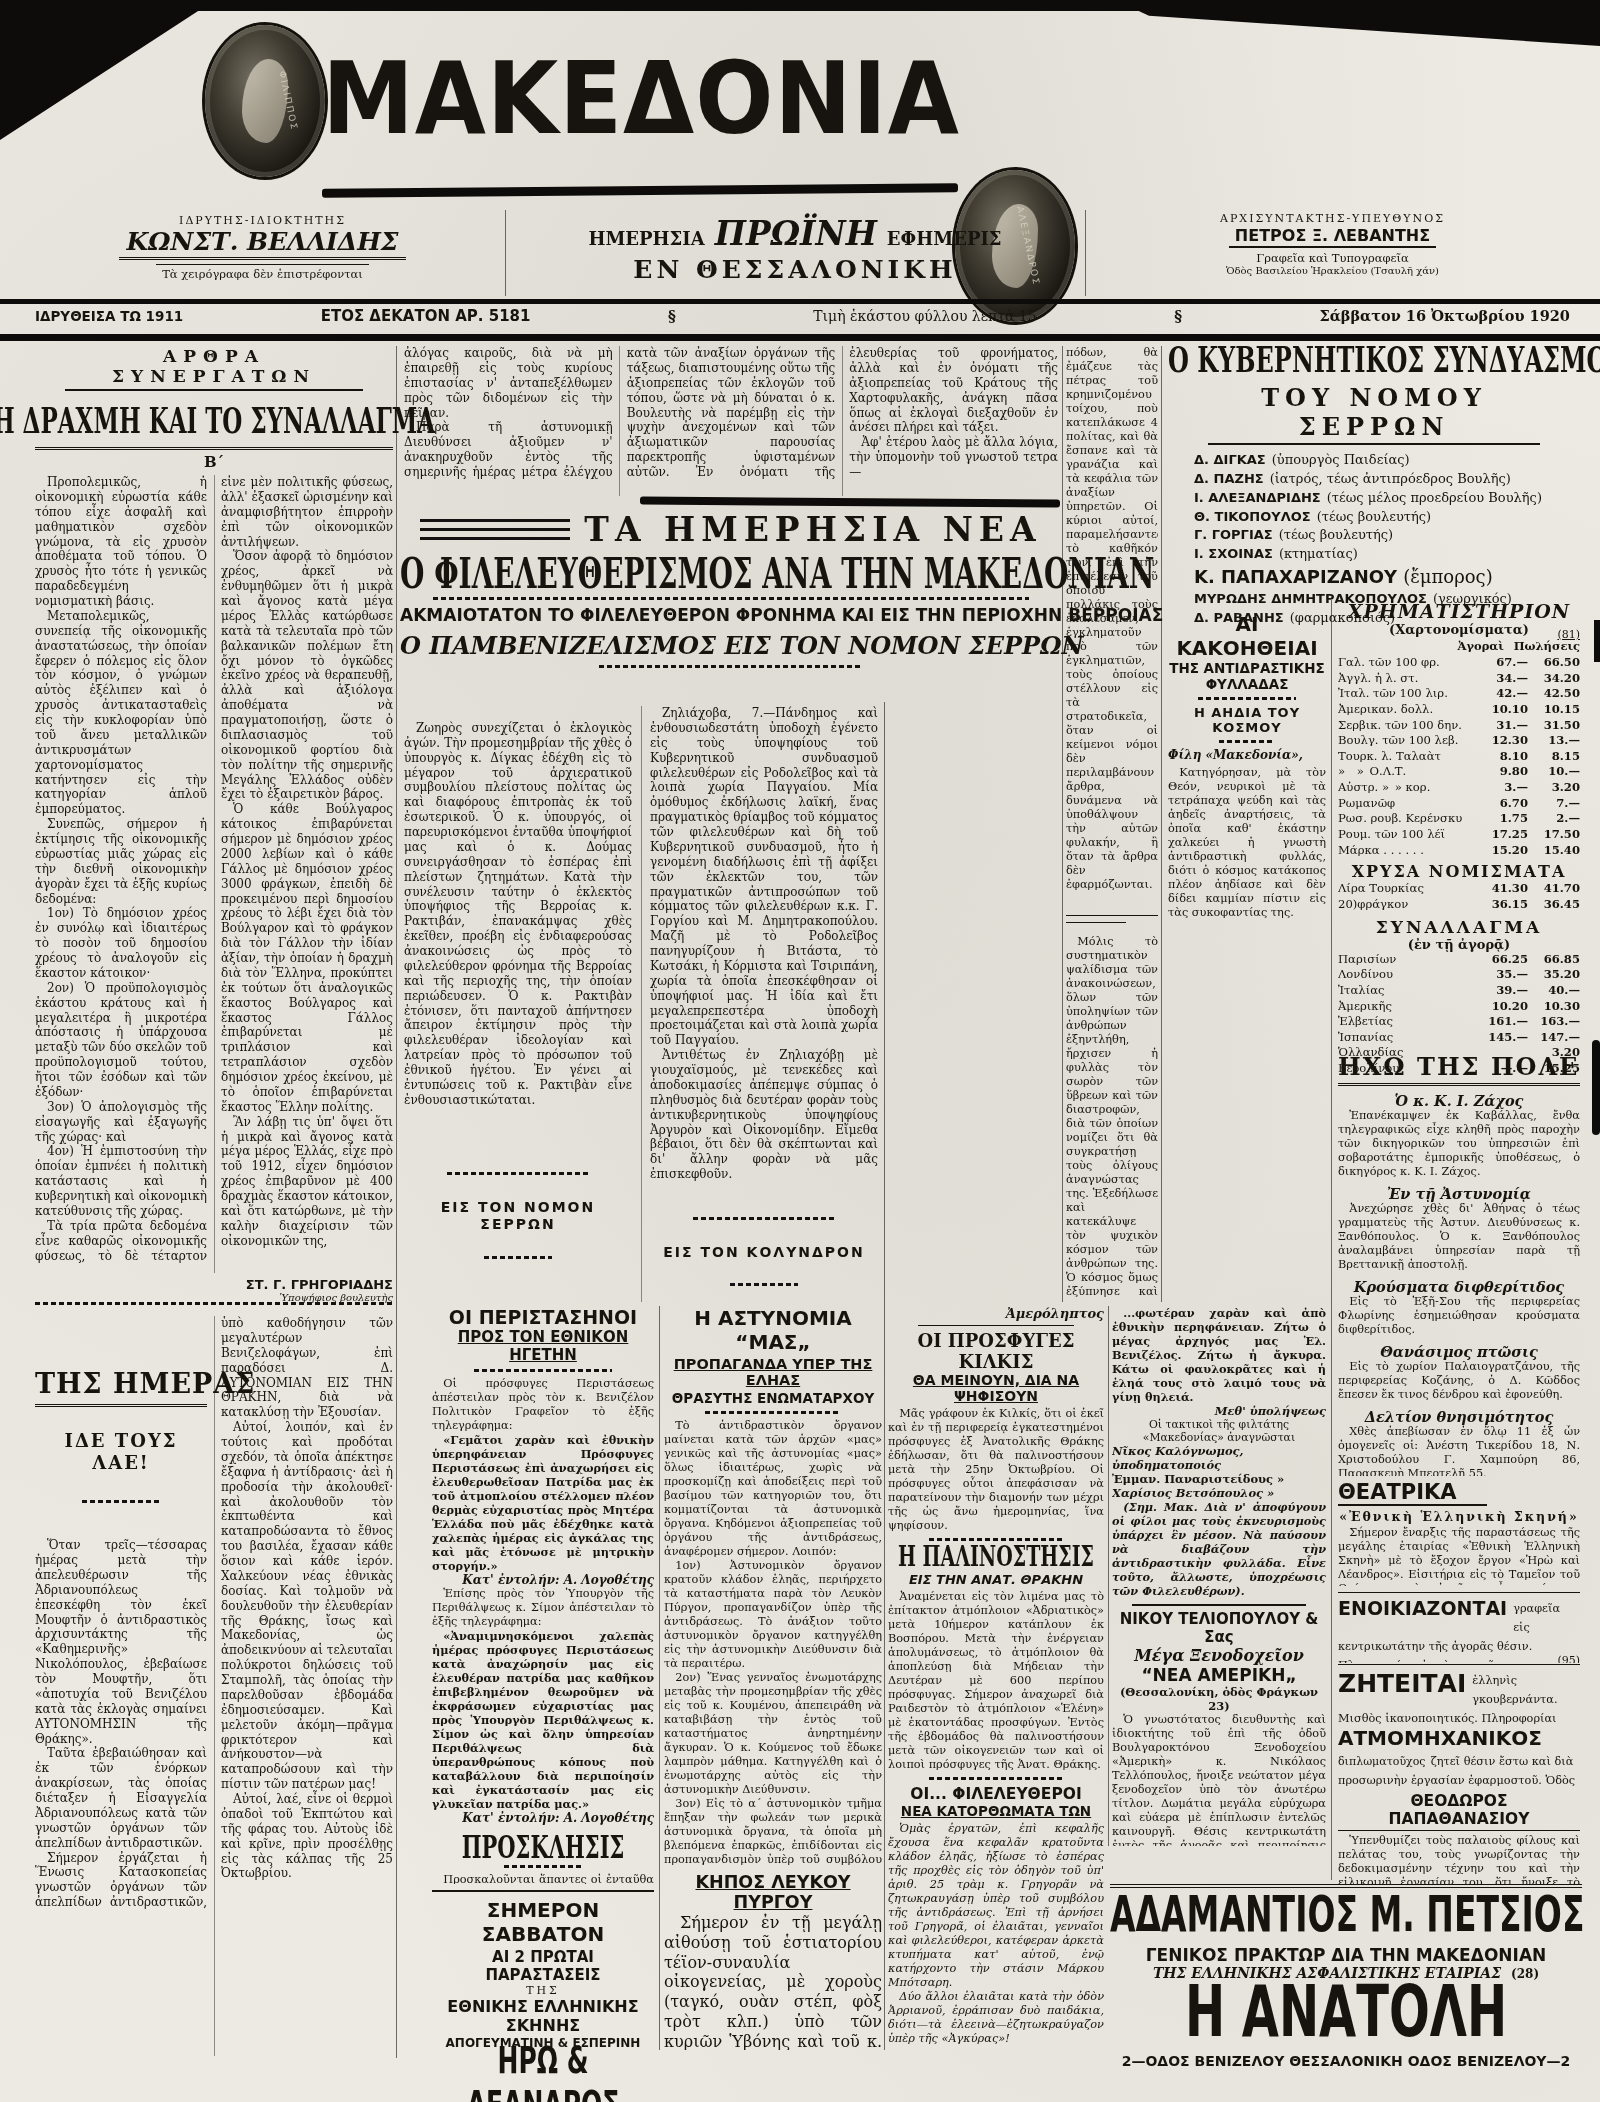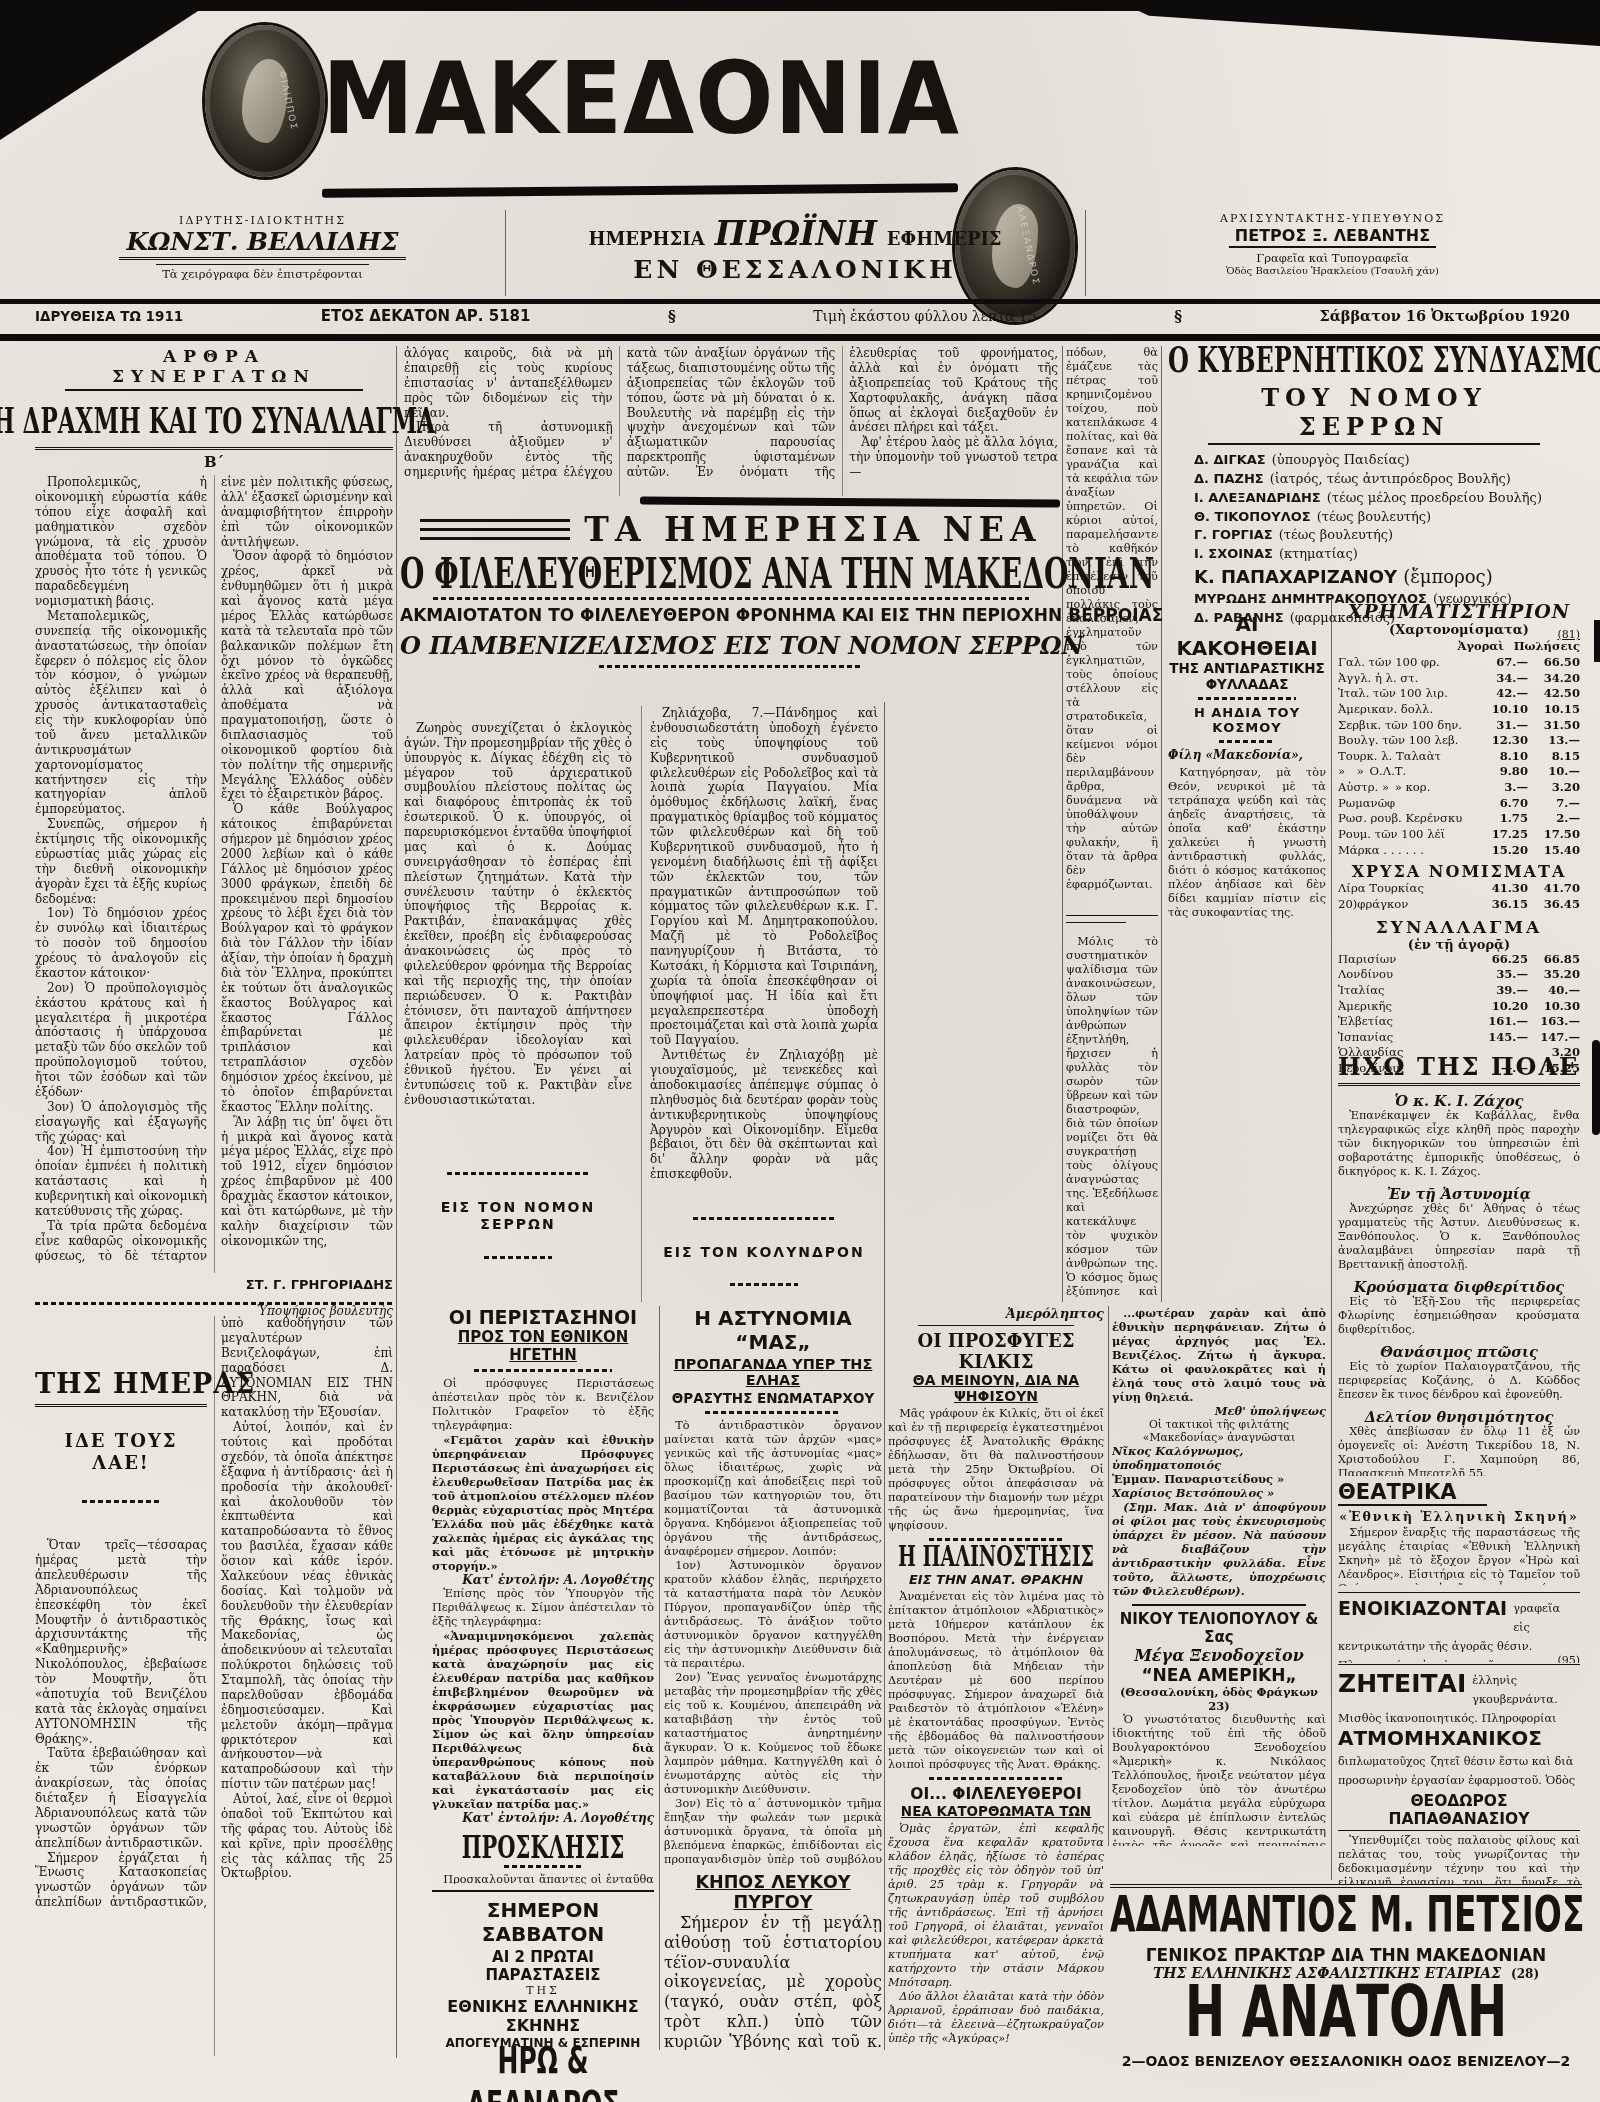--- a/index.html
+++ b/index.html
@@ -123,21 +123,21 @@
  1ον) Τὸ δημόσιον χρέος ἐν συνόλῳ καὶ ἰδιαιτέρως τὸ ποσὸν τοῦ δημοσίου χρέους τὸ ἀναλογοῦν εἰς ἕκαστον κάτοικον·
  2ον) Ὁ προϋπολογισμὸς ἑκάστου κράτους καὶ ἡ μεγαλειτέρα ἢ μικροτέρα ἀπόστασις ἡ ὑπάρχουσα μεταξὺ τῶν δύο σκελῶν τοῦ προϋπολογισμοῦ τούτου, ἤτοι τῶν ἐσόδων καὶ τῶν ἐξόδων·
  3ον) Ὁ ἀπολογισμὸς τῆς εἰσαγωγῆς καὶ ἐξαγωγῆς τῆς χώρας· καὶ
  4ον) Ἡ ἐμπιστοσύνη τὴν ὁποίαν ἐμπνέει ἡ πολιτικὴ κατάστασις καὶ ἡ κυβερνητικὴ καὶ οἰκονομικὴ κατεύθυνσις τῆς χώρας.
  Τὰ τρία πρῶτα δεδομένα εἶνε καθαρῶς οἰκονομικῆς φύσεως, τὸ δὲ τέταρτον εἶνε μὲν πολιτικῆς φύσεως, ἀλλ' ἐξασκεῖ ὡρισμένην καὶ ἀναμφισβήτητον ἐπιρροὴν ἐπὶ τῶν οἰκονομικῶν ἀντιλήψεων.
  Ὅσον ἀφορᾷ τὸ δημόσιον χρέος, ἀρκεῖ νὰ ἐνθυμηθῶμεν ὅτι ἡ μικρὰ καὶ ἄγονος κατὰ μέγα μέρος Ἑλλὰς κατώρθωσε κατὰ τὰ τελευταῖα πρὸ τῶν βαλκανικῶν πολέμων ἔτη ὄχι μόνον τὸ ὀγκῶδες ἐκεῖνο χρέος νὰ θεραπευθῇ, ἀλλὰ καὶ ἀξιόλογα ἀποθέματα νὰ πραγματοποιήσῃ, ὥστε ὁ διπλασιασμὸς τοῦ οἰκονομικοῦ φορτίου διὰ τὸν πολίτην τῆς σημερινῆς Μεγάλης Ἑλλάδος οὐδὲν ἔχει τὸ ἐξαιρετικὸν βάρος.
  Ὁ κάθε Βούλγαρος κάτοικος ἐπιβαρύνεται σήμερον μὲ δημόσιον χρέος 2000 λεβίων καὶ ὁ κάθε Γάλλος μὲ δημόσιον χρέος 3000 φράγκων, ἐπειδὴ δὲ προκειμένου περὶ δημοσίου χρέους τὸ λέβι ἔχει διὰ τὸν Βούλγαρον καὶ τὸ φράγκον διὰ τὸν Γάλλον τὴν ἰδίαν ἀξίαν, τὴν ὁποίαν ἡ δραχμὴ διὰ τὸν Ἕλληνα, προκύπτει ἐκ τούτων ὅτι ἀναλογικῶς ἕκαστος Βούλγαρος καὶ ἕκαστος Γάλλος ἐπιβαρύνεται μὲ τριπλάσιον καὶ τετραπλάσιον σχεδὸν δημόσιον χρέος ἐκείνου, μὲ τὸ ὁποῖον ἐπιβαρύνεται ἕκαστος Ἕλλην πολίτης.
  Ἂν λάβῃ τις ὑπ' ὄψει ὅτι ἡ μικρὰ καὶ ἄγονος κατὰ μέγα μέρος Ἑλλάς, εἶχε πρὸ τοῦ 1912, εἶχεν δημόσιον χρέος ἐπιβαρῦνον μὲ 400 δραχμὰς ἕκαστον κάτοικον, καὶ ὅτι κατώρθωνε, μὲ τὴν καλὴν διαχείρισιν τῶν οἰκονομικῶν της,</div>
   <div style="margin-top:4px;">
     <span style="float:right;font-family:'DejaVu Sans',sans-serif;font-weight:bold;font-size:13px;">ΣΤ. Γ. ΓΡΗΓΟΡΙΑΔΗΣ</span>
-    <span style="float:right;clear:right;font-style:italic;font-size:12px;margin-top:12px;">Ὑποψήφιος βουλευτὴς</span>
+    <span style="float:right;clear:right;font-style:italic;font-size:10px;">Ὑποψήφιος βουλευτὴς</span>
   </div>
 </div>
 
 <div class="abs txt cols3" style="left:404px;top:346px;width:654px;height:150px;">ἀλόγας καιροῦς, διὰ νὰ μὴ ἐπαιρεθῇ εἰς τοὺς κυρίους ἐπιστασίας ν' ἀνταπεξέλθωμεν πρὸς τῶν διδομένων εἰς τὴν πεῖραν.
  Παρὰ τῆ ἀστυνομικῇ Διευθύνσει ἀξιοῦμεν ν' ἀνακηρυχθοῦν ἐντὸς τῆς σημερινῆς ἡμέρας μέτρα ἐλέγχου κατὰ τῶν ἀναξίων ὀργάνων τῆς τάξεως, διαπιστουμένης οὕτω τῆς ἀξιοπρεπείας τῶν ἐκλογῶν τοῦ τόπου, ὥστε νὰ μὴ δύναται ὁ κ. Βουλευτὴς νὰ παρέμβῃ εἰς τὴν ψυχὴν ἀνεχομένων καὶ τῶν ἀξιωματικῶν παρουσίας παρεκτροπῆς ὑφισταμένων αὐτῶν. Ἐν ὀνόματι τῆς ἐλευθερίας τοῦ φρονήματος, ἀλλὰ καὶ ἐν ὀνόματι τῆς ἀξιοπρεπείας τοῦ Κράτους τῆς Χαρτοφυλακῆς, ἀνάγκη πᾶσα ὅπως αἱ ἐκλογαὶ διεξαχθοῦν ἐν ἀνέσει πλήρει καὶ τάξει.
  Ἀφ' ἑτέρου λαὸς μὲ ἄλλα λόγια, τὴν ὑπομονὴν τοῦ γνωστοῦ τετρα—</div>
 
 <div class="abs hbar" style="left:640px;top:498px;width:420px;height:8px;transform:rotate(.4deg);"></div>
 <div class="abs" style="left:400px;top:506px;width:662px;height:196px;">
   <div style="display:flex;align-items:center;justify-content:center;margin-top:4px;">

